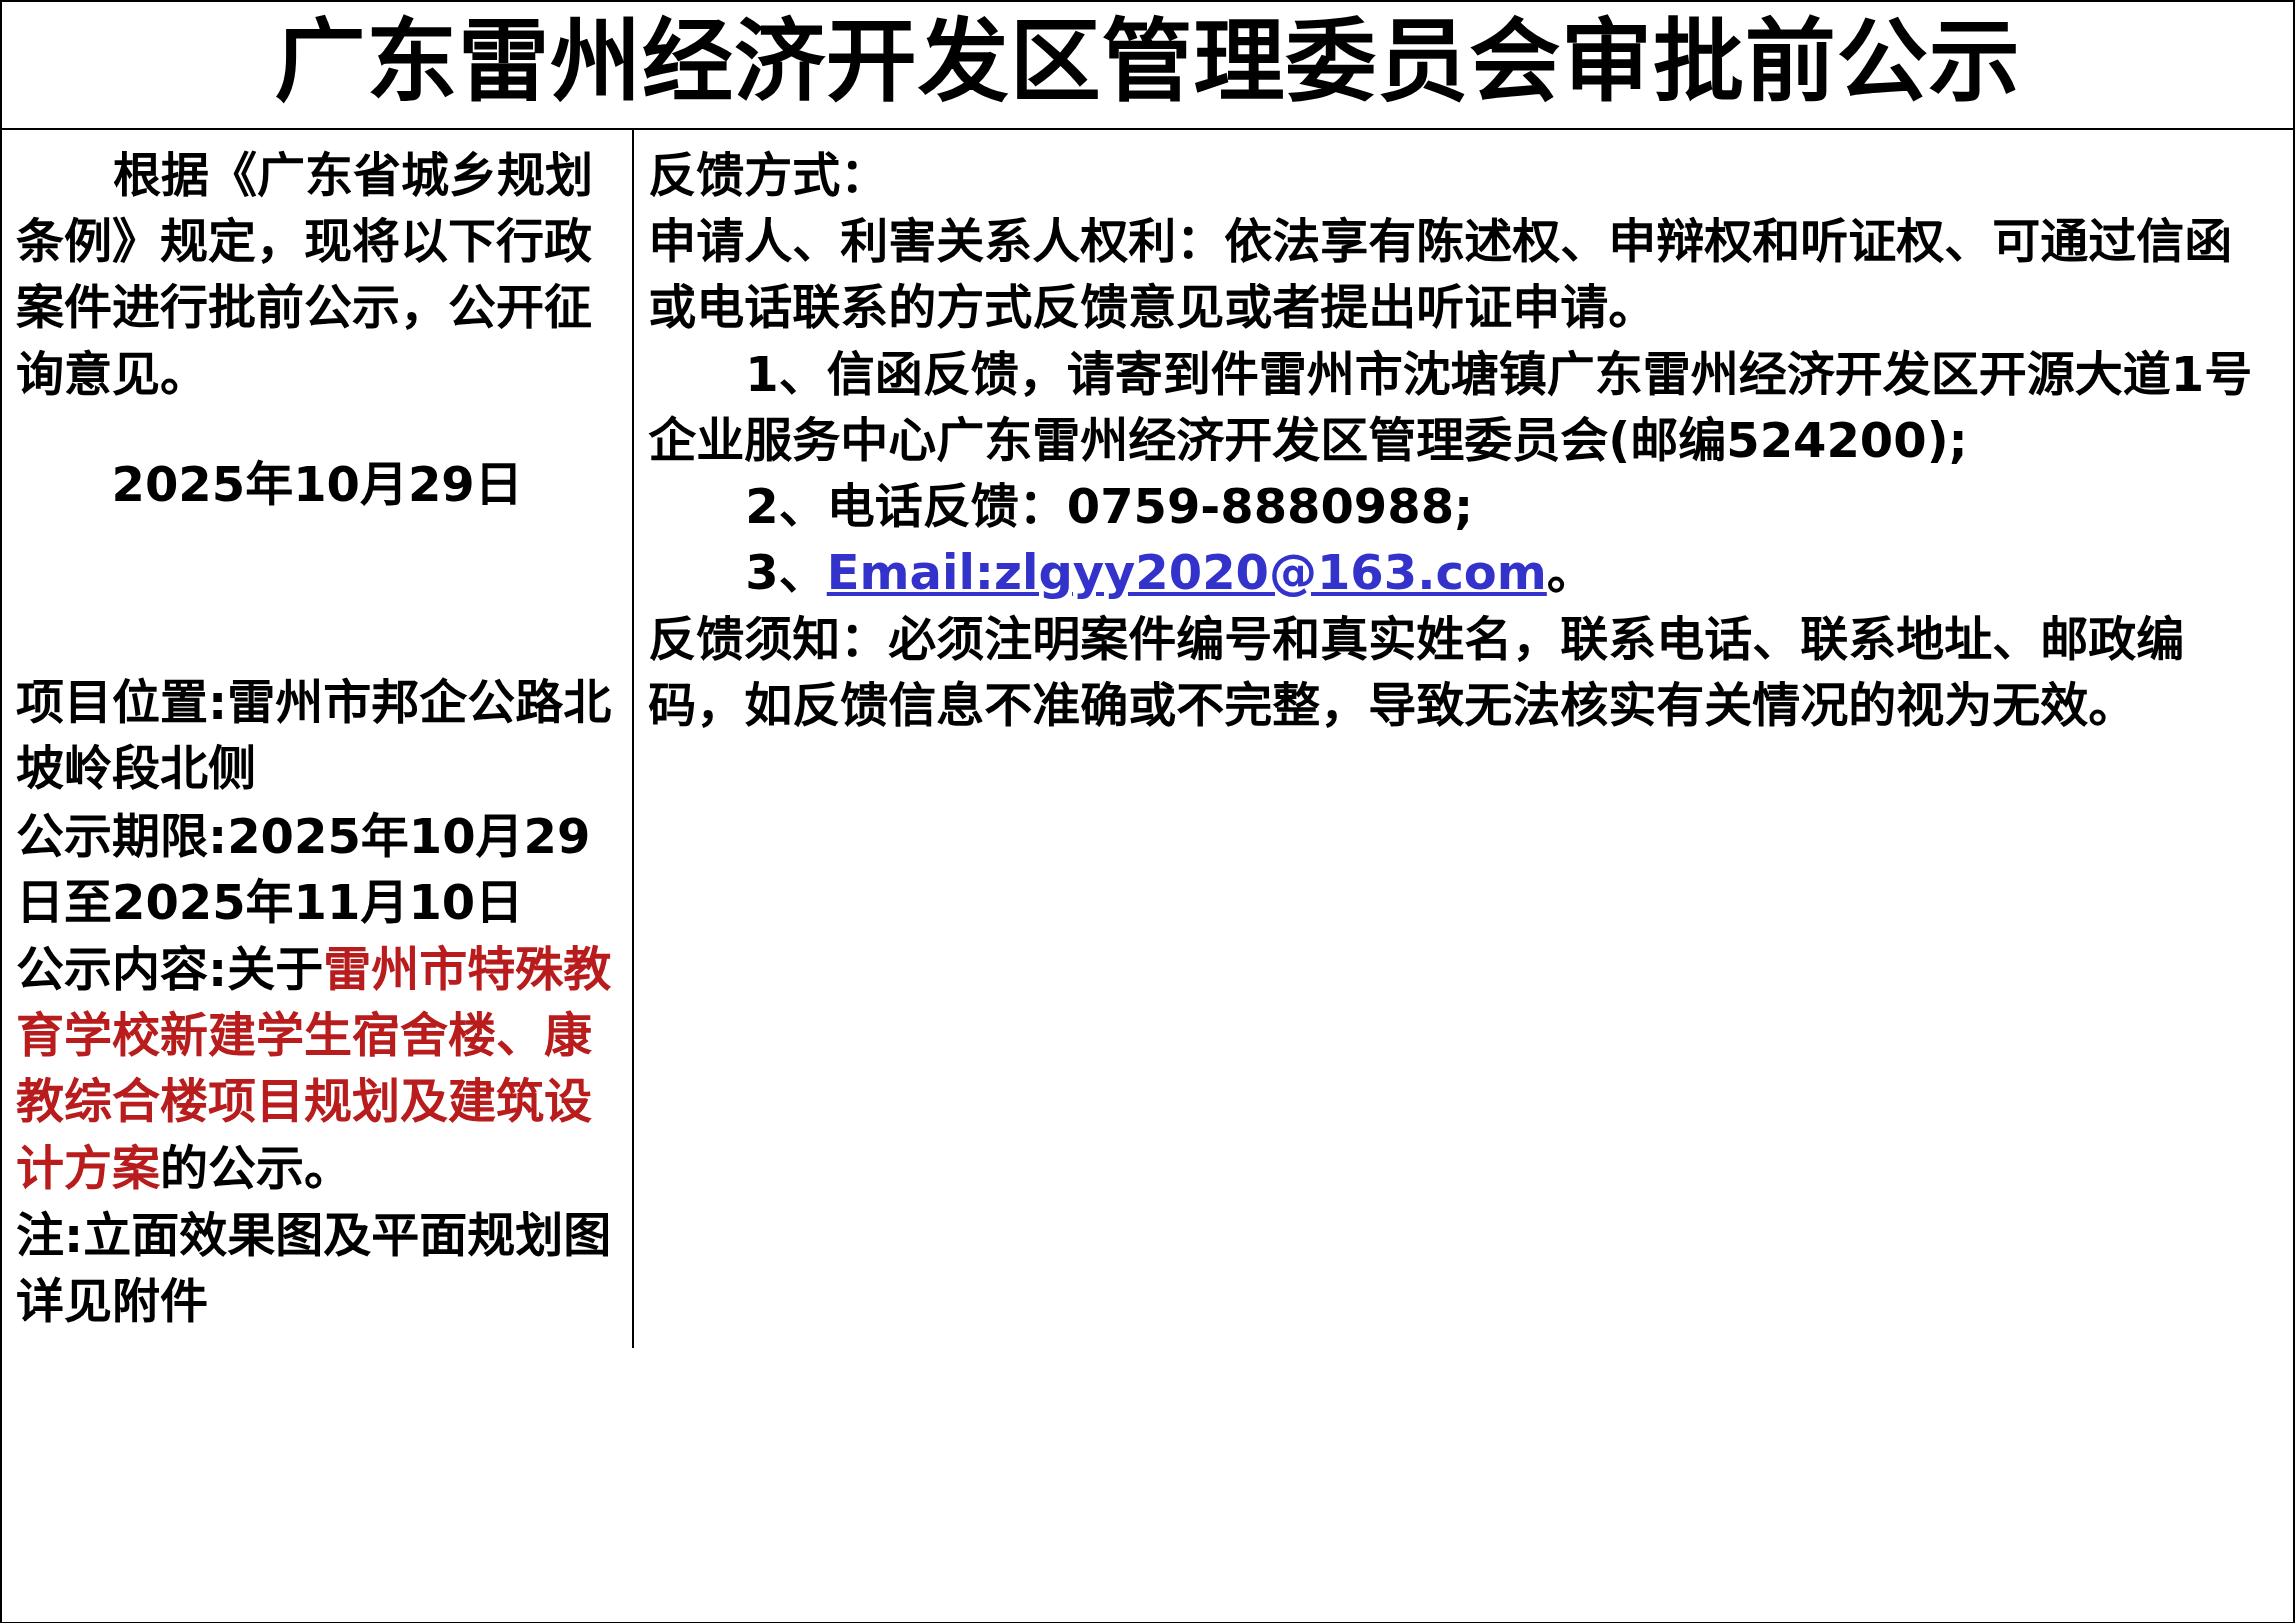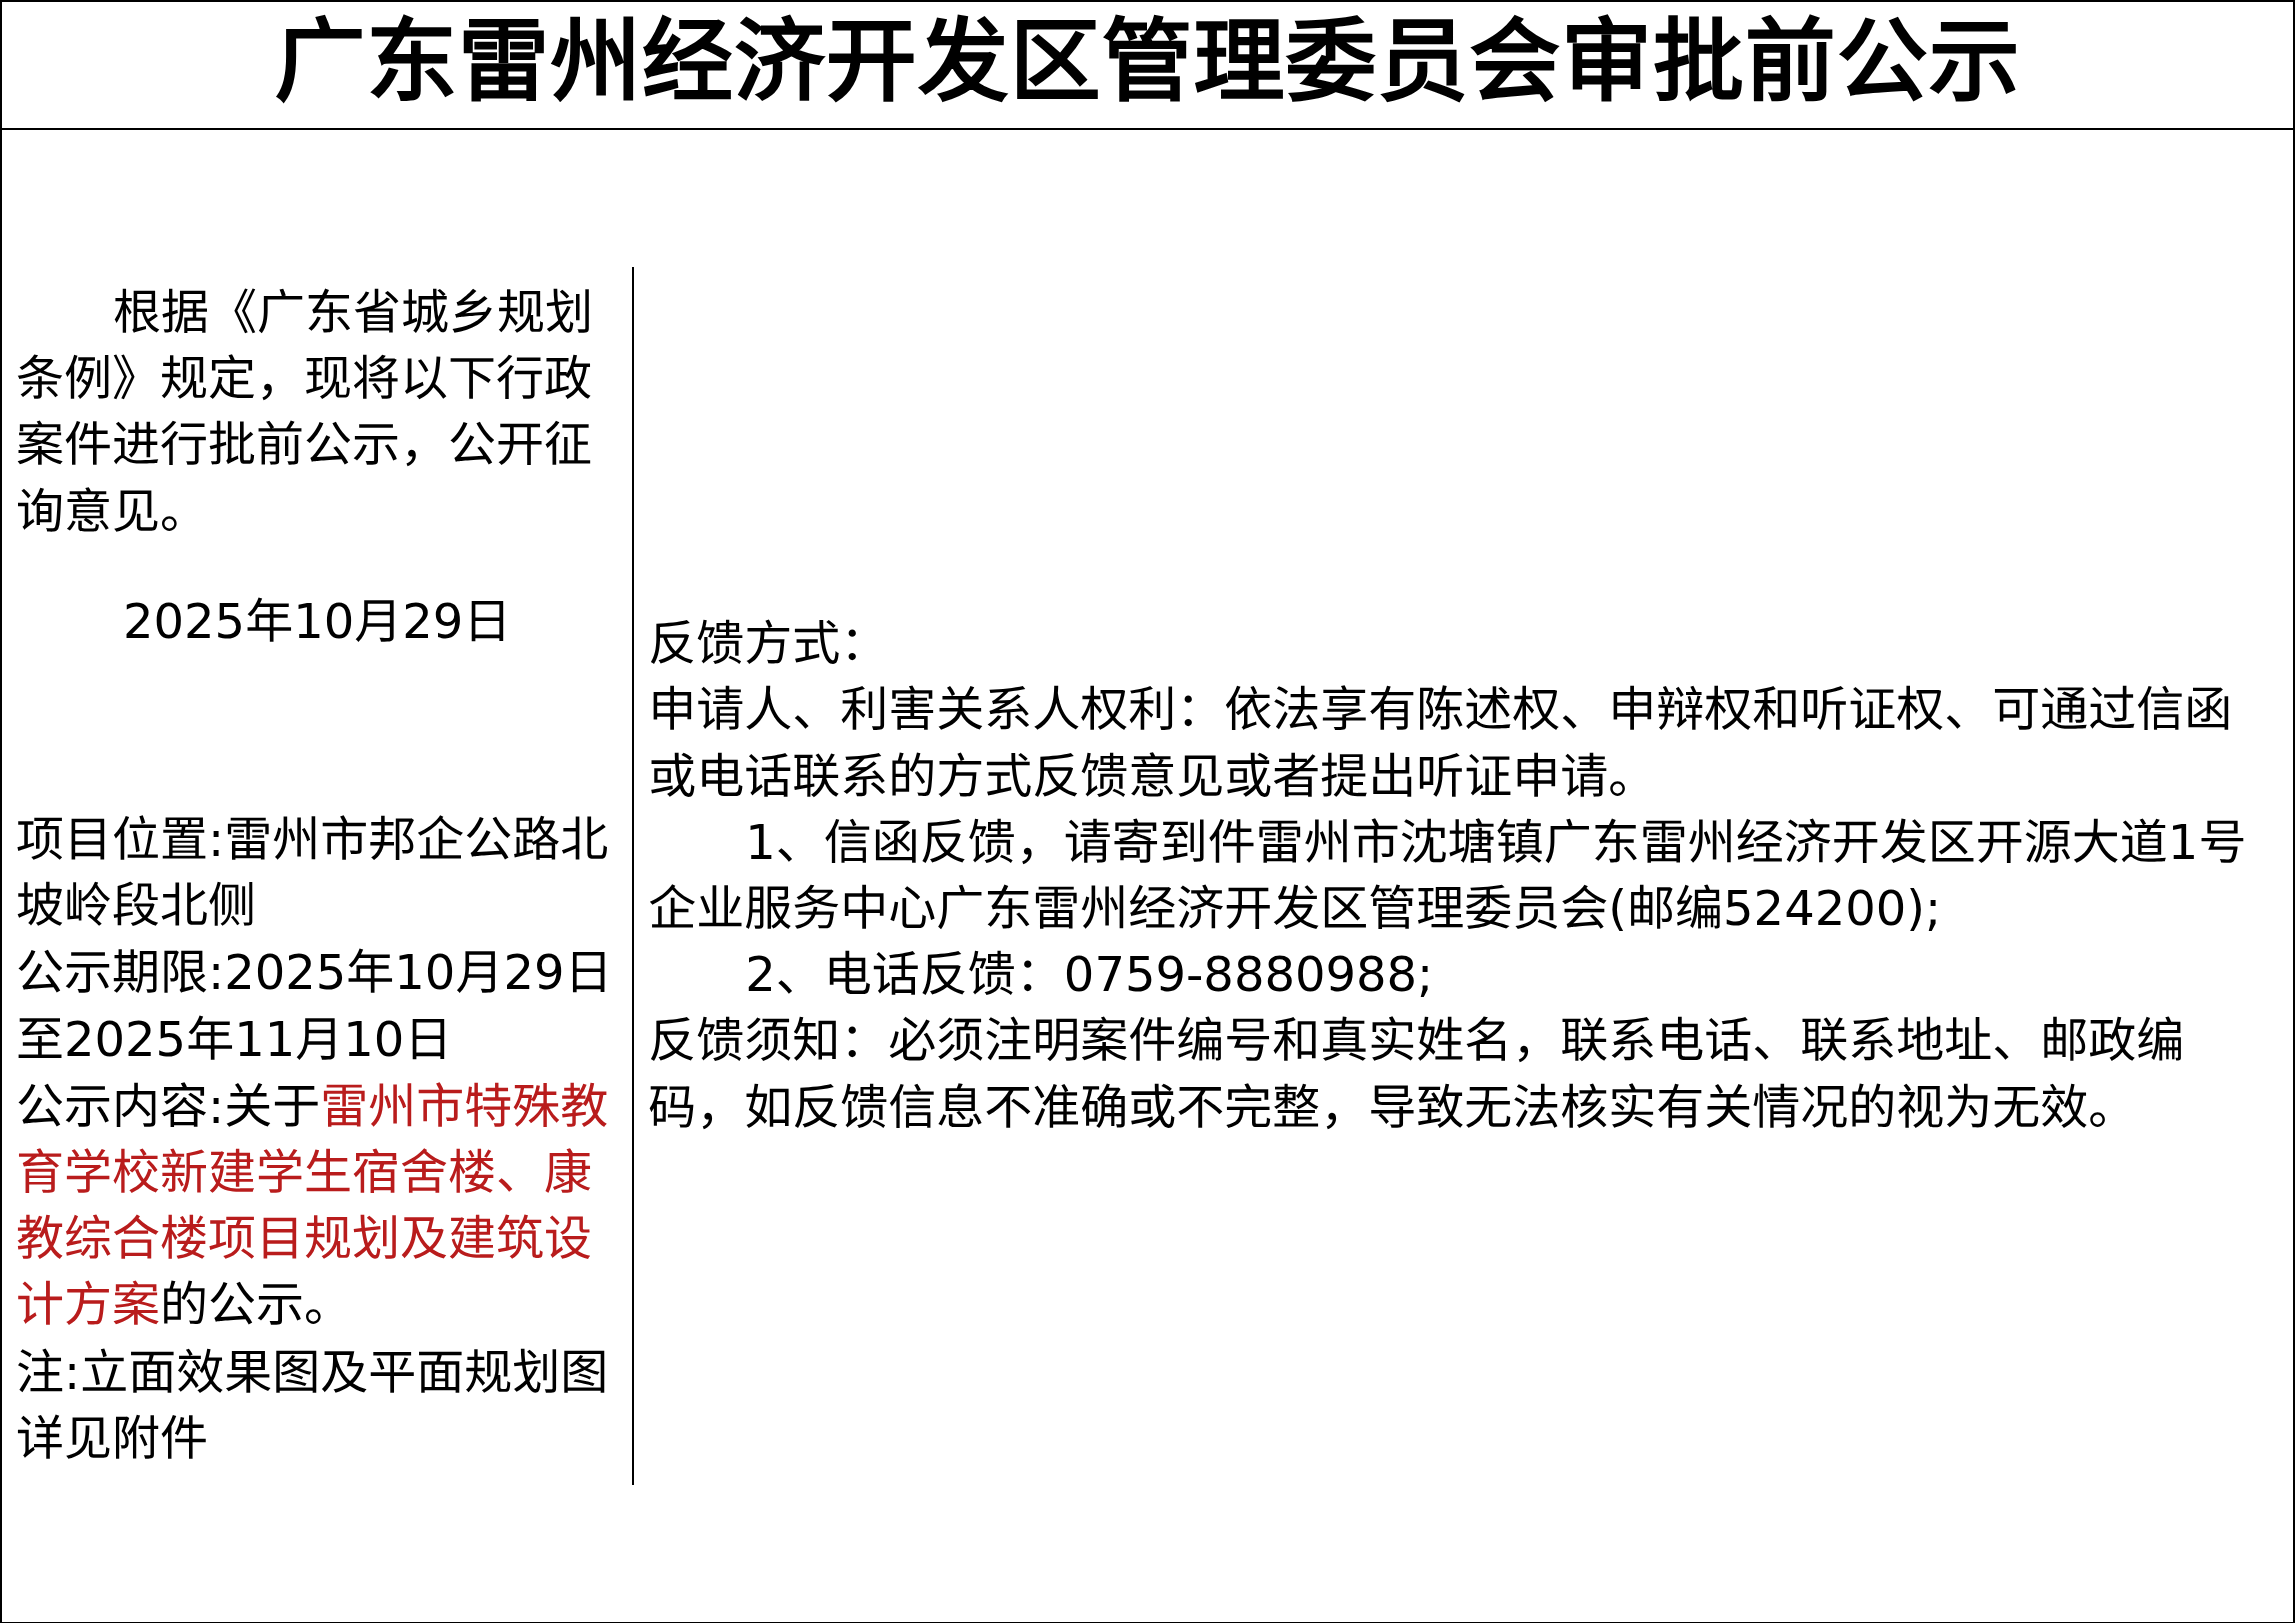--- a/index.html
+++ b/index.html
@@ -39,22 +39,23 @@
     font-weight: bold;
     letter-spacing: 0.9px;
     line-height: 1.1;
     white-space: nowrap;
   }
 
   
   .columns {
     flex: 1 1 auto;
     display: flex;
-    align-items: center;
+    align-items: flex-start;
     min-height: 0;
+    font-weight: bold;
   }
   .col {
     box-sizing: border-box;
     padding: 12px 14px 14px 14px;
   }
   .col-left {
     width: 1147px;
     border-right: 2.8px solid #000000;
   }
   .col-right {
@@ -114,18 +115,19 @@
         <p class="p"><span>公示内容:关于</span><span class="red">雷州市特殊教育学校新建学生宿舍楼、康教综合楼项目规划及建筑设计方案</span><span>的公示。</span></p>
         <p class="p">注:立面效果图及平面规划图详见附件</p>
       </div>
     </div>
 
     <div class="col col-right">
       <p class="p">反馈方式：</p>
       <p class="p">申请人、利害关系人权利：依法享有陈述权、申辩权和听证权、可通过信函或电话联系的方式反馈意见或者提出听证申请。</p>
       <p class="p indent2">1、信函反馈，请寄到件雷州市沈塘镇广东雷州经济开发区开源大道1号企业服务中心广东雷州经济开发区管理委员会(邮编524200);</p>
       <p class="p indent2">2、电话反馈：0759-8880988;</p>
+      <p class="p indent2"><span>3、</span><span class="link">Email:zlgyy2020@163.com</span><span>。</span></p>
       <p class="p">反馈须知：必须注明案件编号和真实姓名，联系电话、联系地址、邮政编码，如反馈信息不准确或不完整，导致无法核实有关情况的视为无效。</p>
     </div>
 
   </div>
 </div>
 
 
 </body></html>

